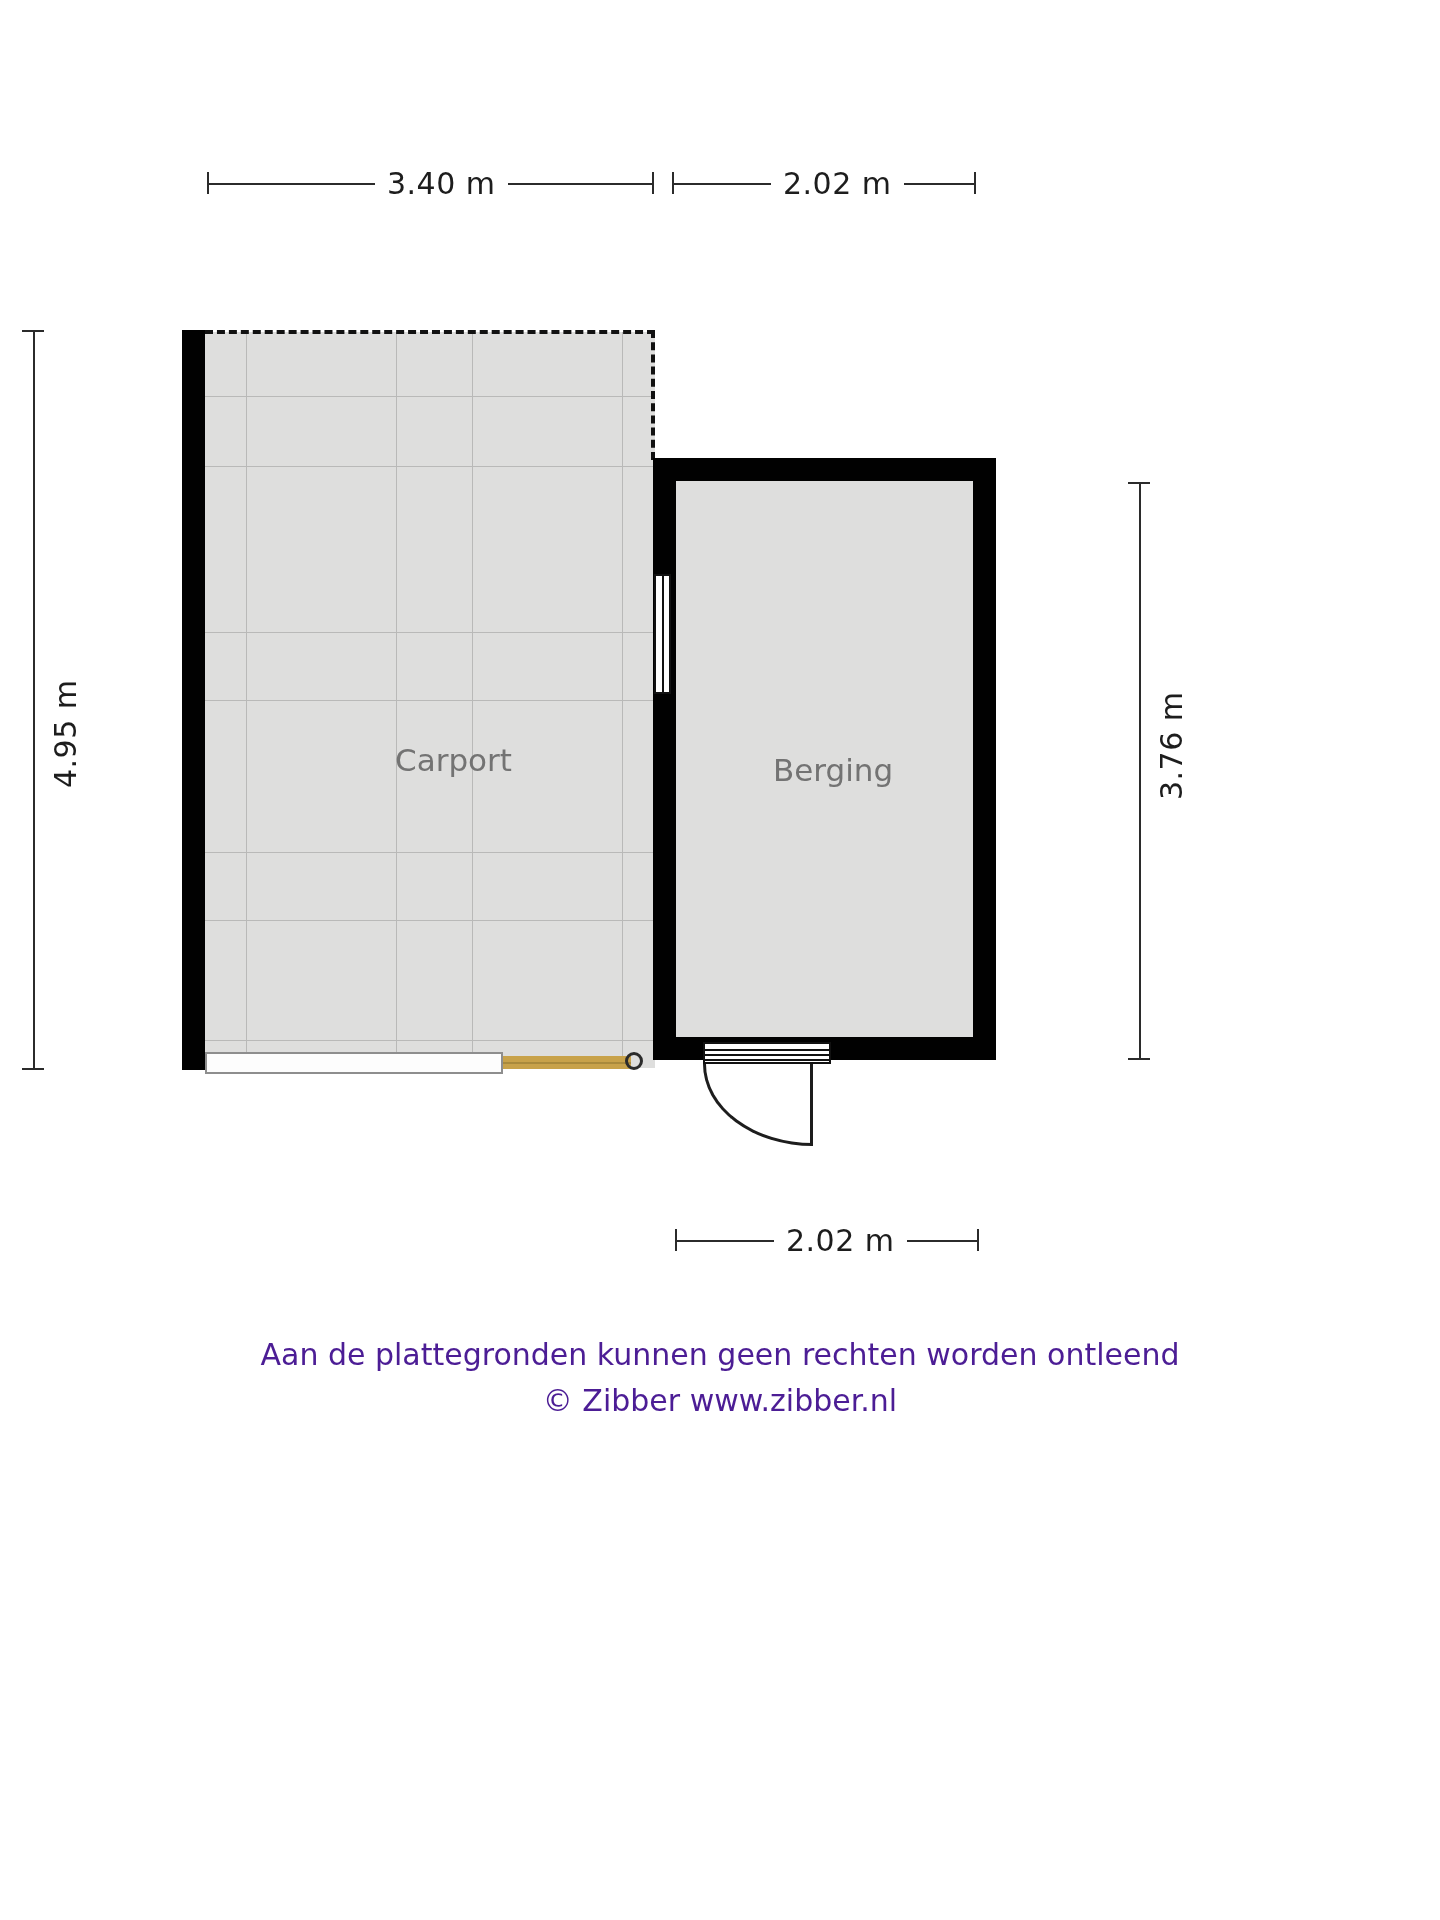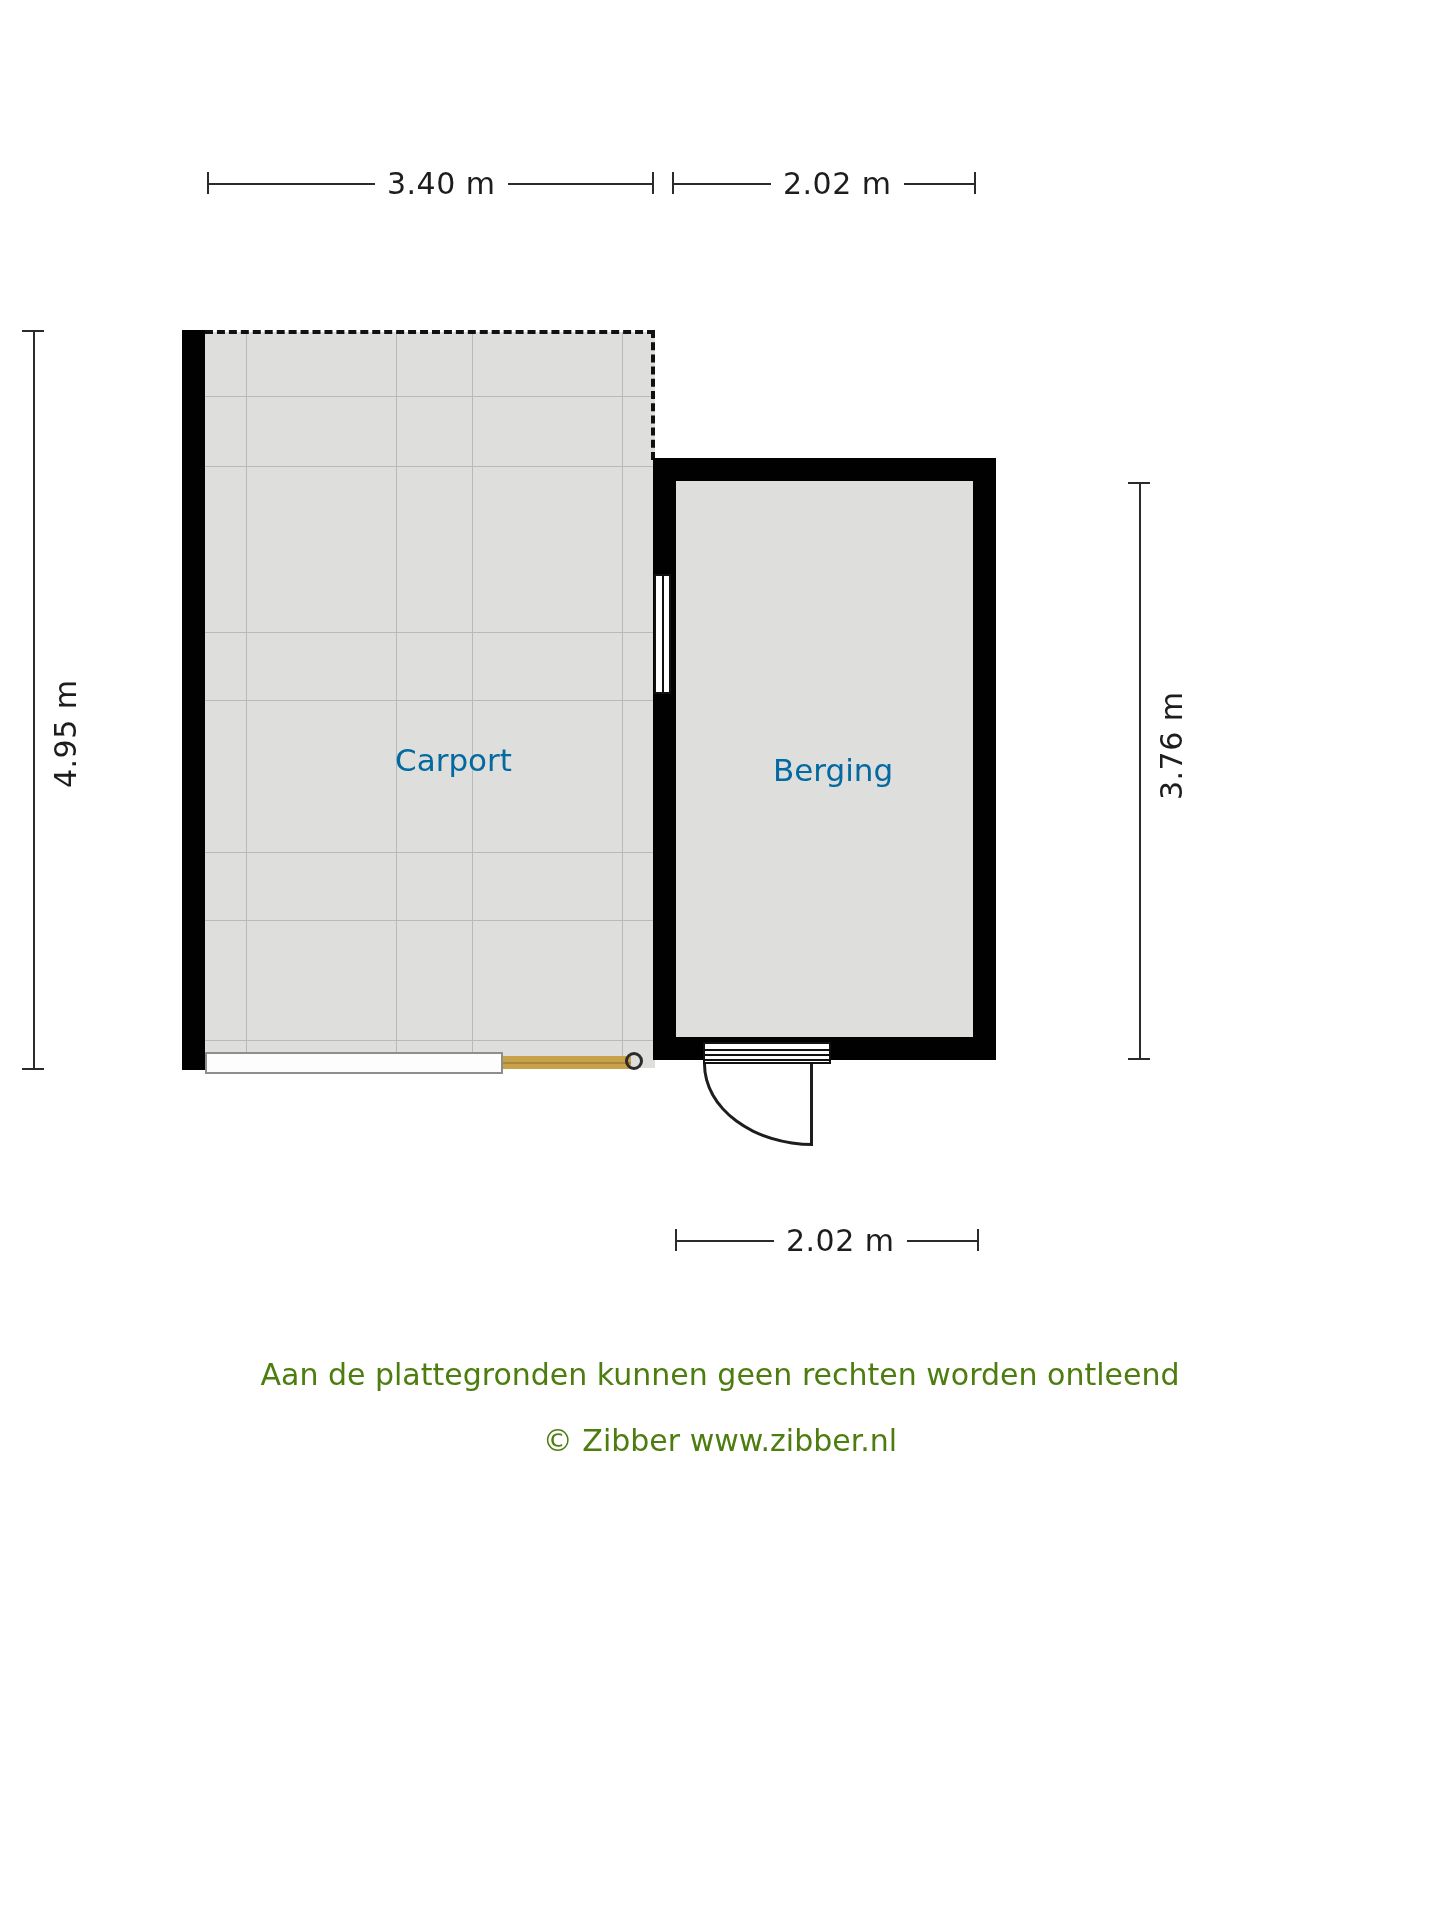--- a/index.html
+++ b/index.html
@@ -94,21 +94,21 @@
     background: #010101;
   }
   .berging-floor {
     position: absolute;
     background: #dededd;
   }
 
   .room-label {
     position: absolute;
     font-size: 31px;
-    color: #0369a1;
+    color: #737373;
     white-space: nowrap;
   }
 
   
   .window-v {
     position: absolute;
     background: #ffffff;
     border: 2px solid #111111;
     box-sizing: border-box;
   }
@@ -184,24 +184,23 @@
 
   
   .footer {
     position: absolute;
     left: 0;
     width: 1440px;
     text-align: center;
   }
   .footer-line {
     font-size: 30px;
-    color: #4d7c0f;
+    color: #4c1d95;
     line-height: 46px;
     white-space: nowrap;
-    margin-top: 20px;
   }
 </style>
 </head>
 <body>
 
 <div class="stage">
 
   <div class="dim-line-h" style="left:207px; top:183px; width:447px;"></div>
   <div class="tick-v" style="left:207px; top:172px;"></div>
   <div class="tick-v" style="left:652px; top:172px;"></div>

